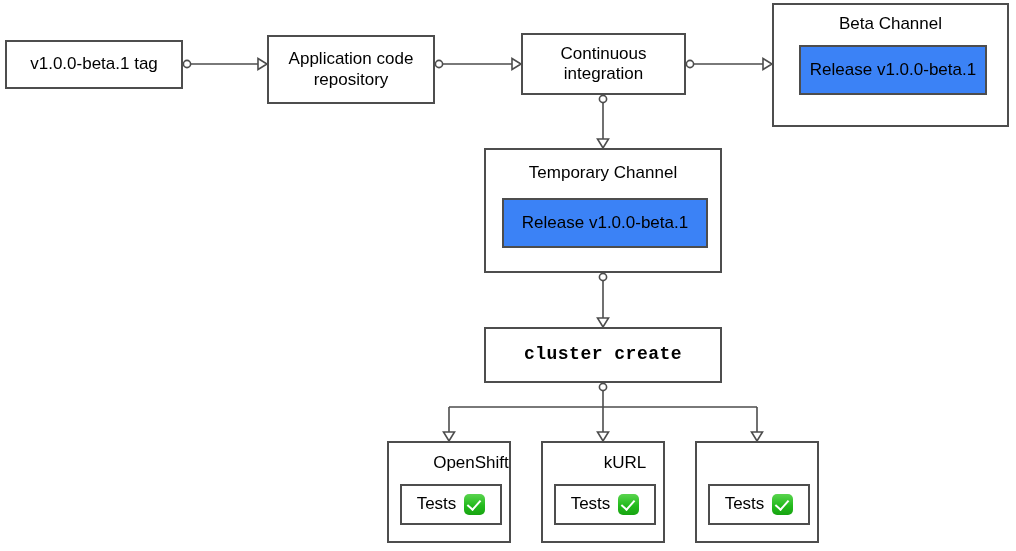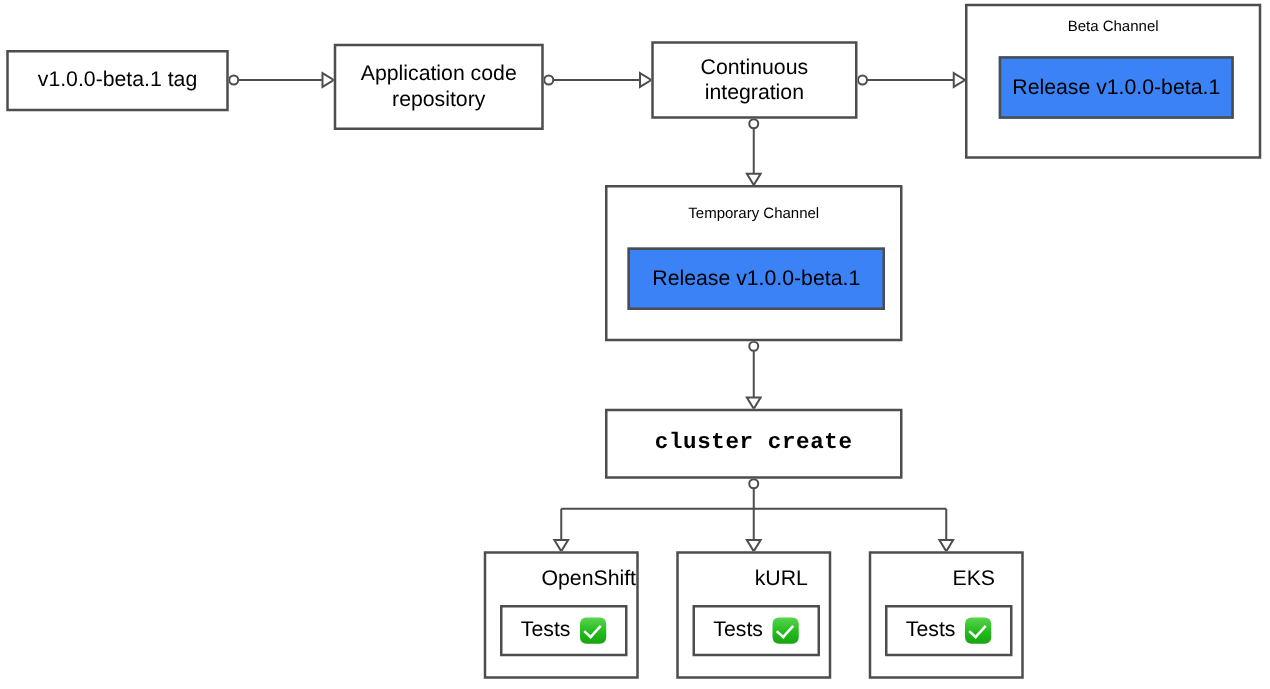--- a/index.html
+++ b/index.html
@@ -39,21 +39,21 @@
   #node-ci         { left: 521px; top: 33px;  width: 165px; height: 62px;  font-size: 17px; }
 
   
   .container {
     display: block;
     padding: 0;
   }
   .container .ctitle {
     position: absolute;
     left: 0; right: 0;
-    font-size: 12px;
+    font-size: 17px;
   }
   .container .inner {
     position: absolute;
     box-sizing: border-box;
     border: 2px solid #4d4d4d;
     background: #3b82f6;
     display: flex;
     align-items: center;
     justify-content: center;
     font-size: 17px;
@@ -237,20 +237,19 @@
 
   <div class="node platform" id="node-kurl">
     <span class="ptitle">kURL</span>
     <div class="tests">
       <span>Tests</span>
       <span class="check-icon"></span>
     </div>
   </div>
 
   <div class="node platform" id="node-eks">
-    <span class="ptitle">EKS</span>
     <div class="tests">
       <span>Tests</span>
       <span class="check-icon"></span>
     </div>
   </div>
 
 </div>
 
 </body></html>

